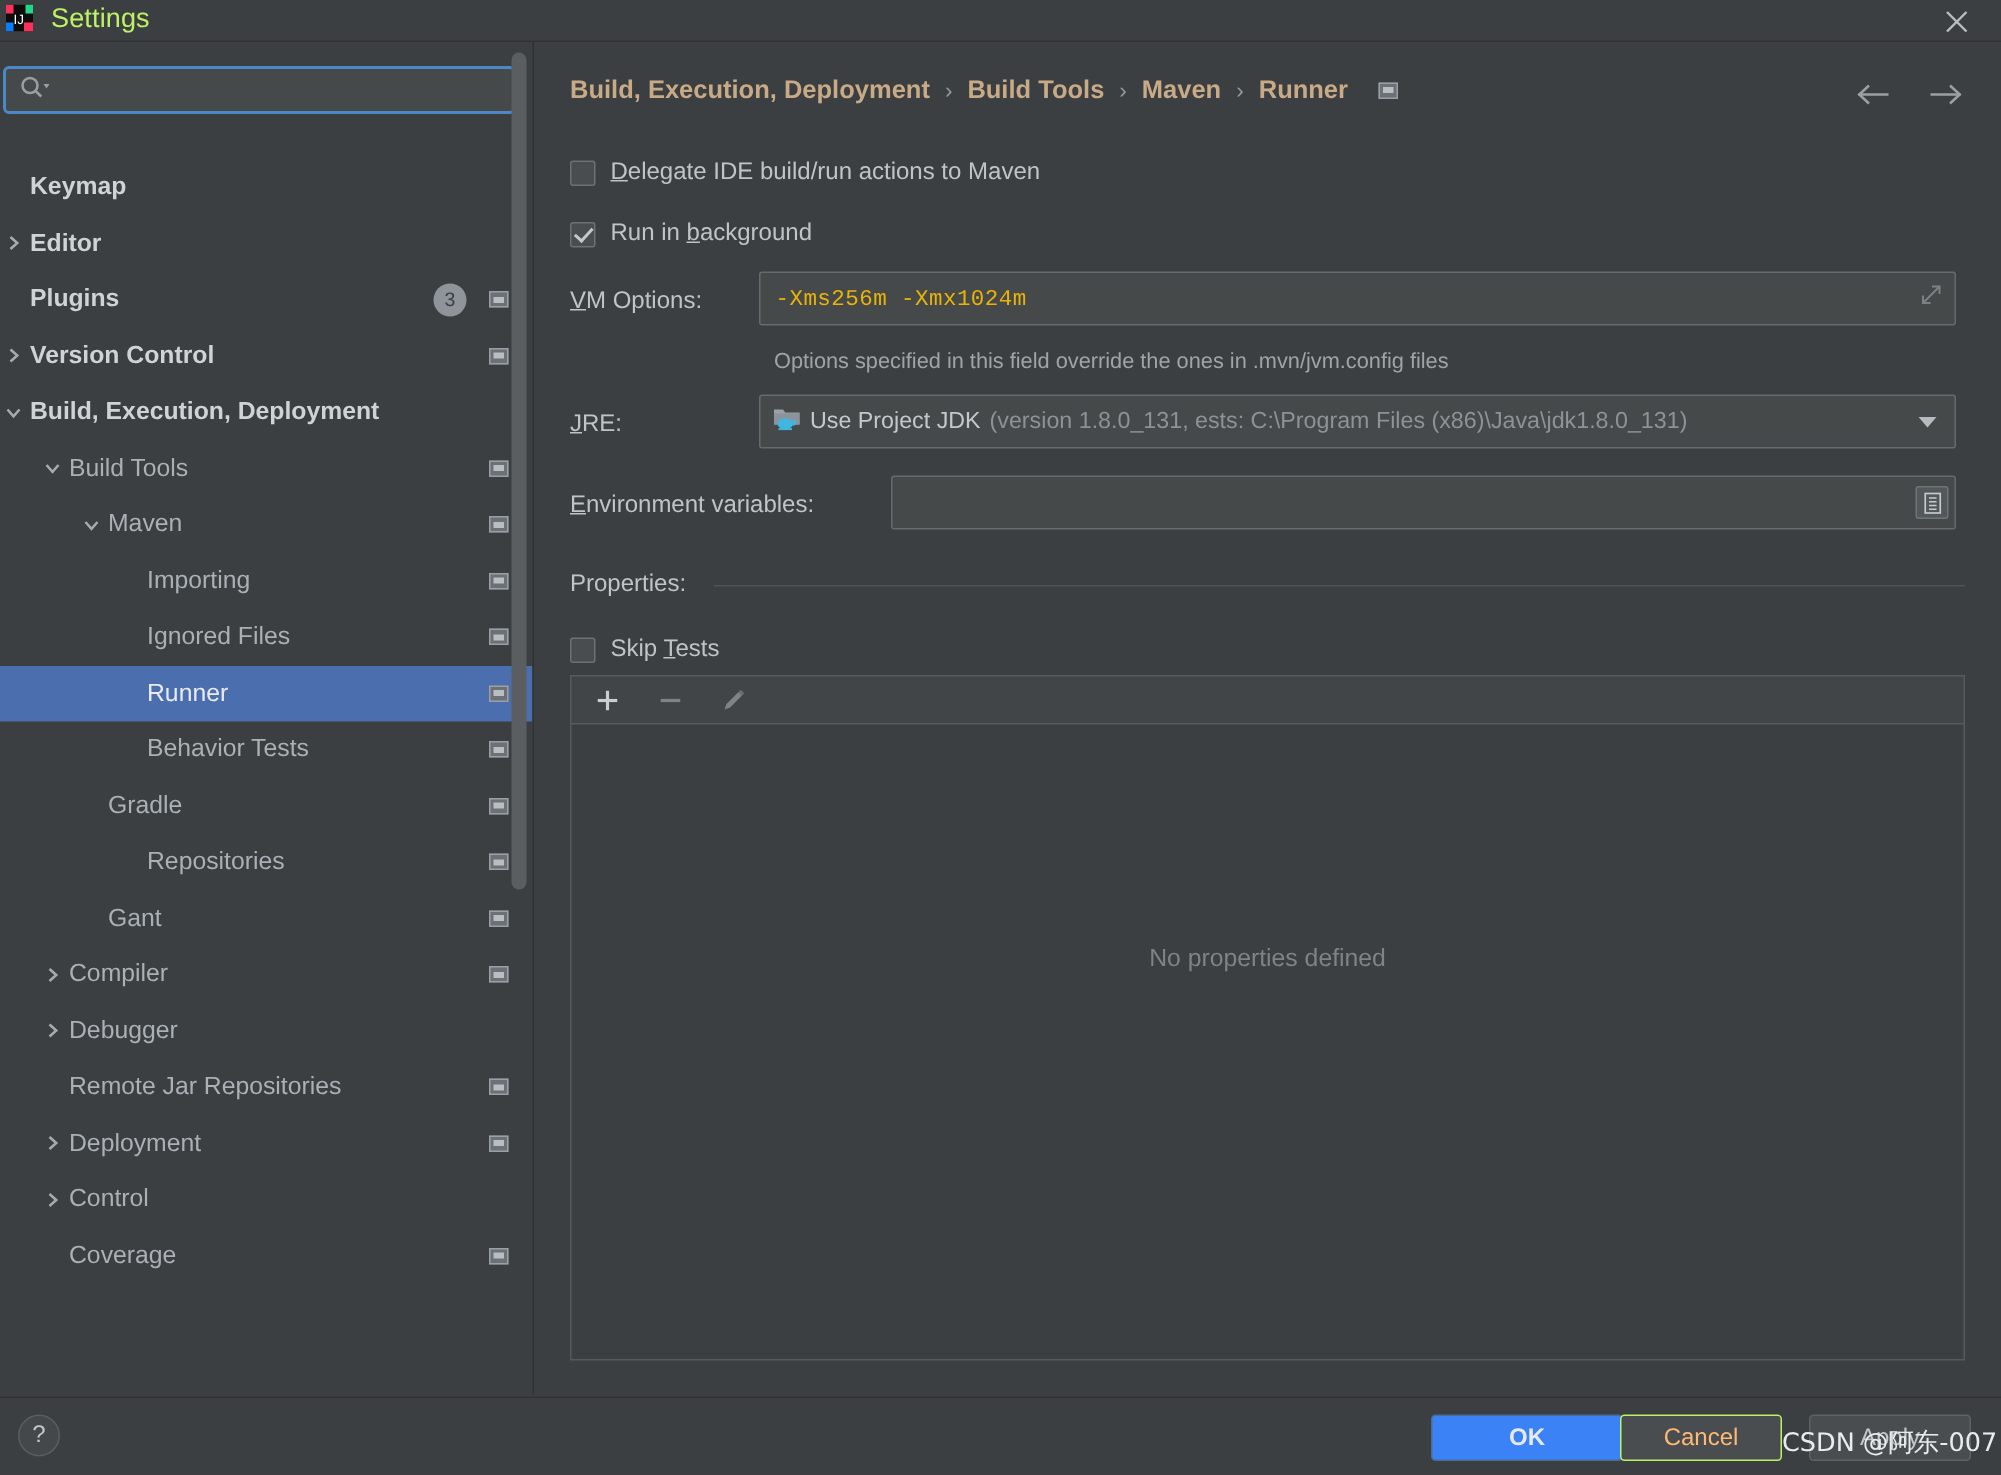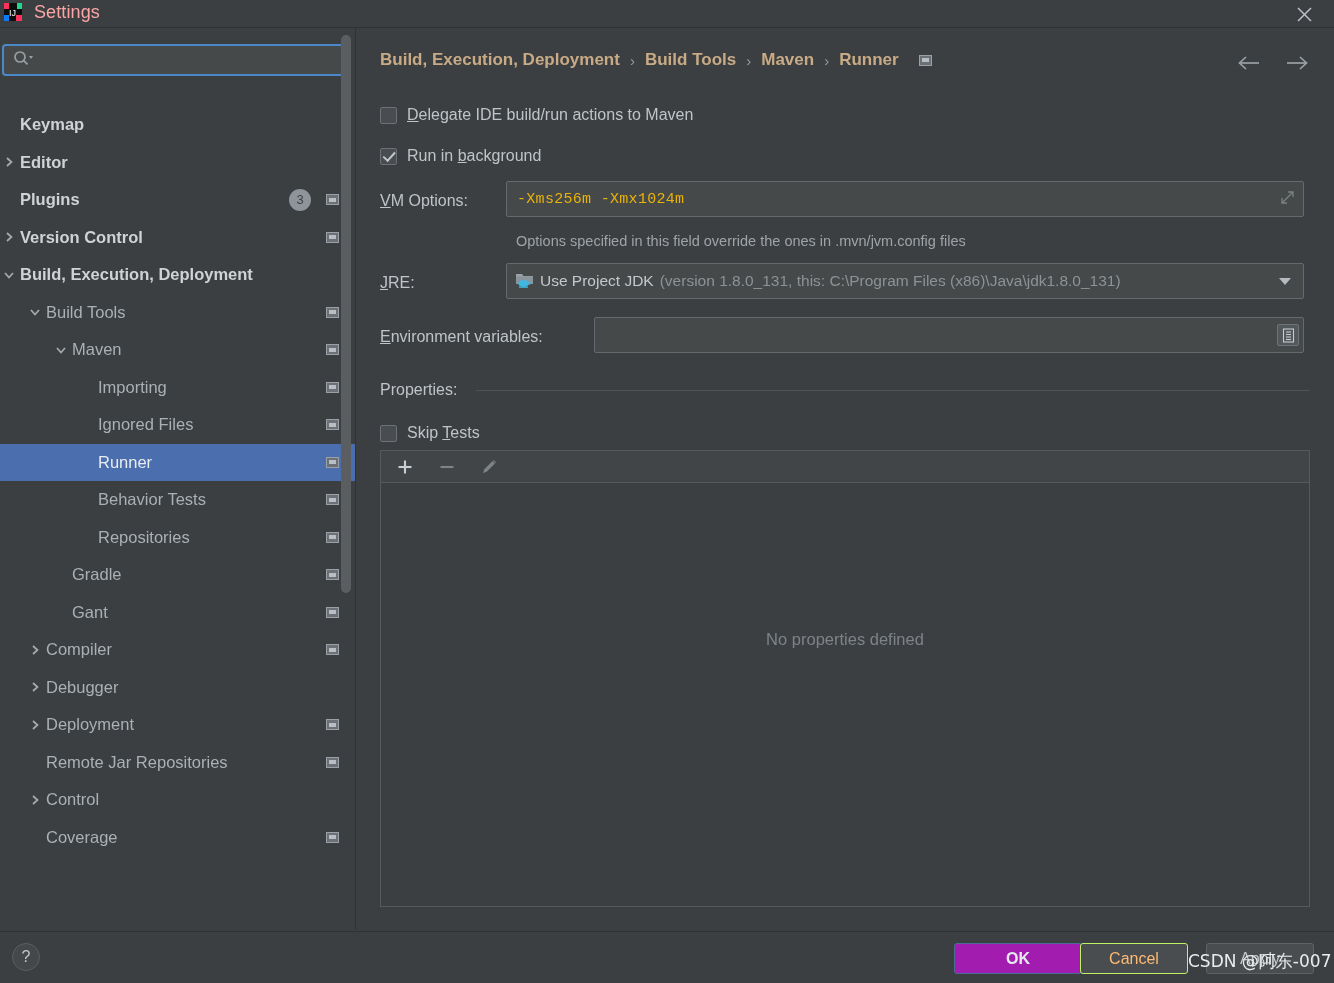--- a/index.html
+++ b/index.html
@@ -15,21 +15,21 @@
   #titlebar {
     position: absolute; left: 0; top: 0; width: 1334px; height: 27px;
     background: #3c3f41;
     display: flex; align-items: center;
   }
   #app-logo {
     width: 18px; height: 18px; margin-left: 4px; margin-top: -4px;
     position: relative; flex: 0 0 auto;
   }
   #title-text {
-    font-size: 18px; color: #fca5a5; margin-left: 12px; margin-top: -3px;
+    font-size: 18px; color: #bef264; margin-left: 12px; margin-top: -3px;
     letter-spacing: .1px;
   }
   #close-btn {
     position: absolute; right: 14px; top: -2px;
     width: 32px; height: 32px; cursor: pointer;
     display: flex; align-items: center; justify-content: center;
   }
   #titlebar-sep {
     position: absolute; left: 0; top: 27px; width: 1334px; height: 1px;
     background: #323232;
@@ -200,21 +200,21 @@
     width: 28px; height: 28px; border-radius: 14px;
     border: 1px solid #595e61; background: #45484a;
     display: flex; align-items: center; justify-content: center; cursor: pointer;
     color: #c2c7cb; font-size: 16px;
   }
   .dlg-btn {
     position: absolute; top: 11px; height: 31px;
     border-radius: 3px; display: flex; align-items: center; justify-content: center;
     font-size: 16px; cursor: pointer;
   }
-  #ok-btn { left: 954px; width: 128px; background: #a21caf; color: #e6eaee; border: 1px solid #4a6c96; font-weight: bold; }
+  #ok-btn { left: 954px; width: 128px; background: #3b82f6; color: #e6eaee; border: 1px solid #4a6c96; font-weight: bold; }
   #cancel-btn { left: 1080px; width: 108px; background: #4a4d4f; color: #fdba74; border: 1px solid #bef264; }
   #apply-btn { left: 1206px; width: 108px; background: #4a4d4f; color: #c2c7cb; border: 1px solid #5d6265; }
   #watermark {
     position: absolute; left: 1188px; top: 950px;
     font-size: 17px; color: #e9ecee; white-space: nowrap;
     font-family: "DejaVu Sans", sans-serif;
   }
 </style>
 </head>
 <body>
@@ -347,36 +347,36 @@
       </div>
       <div class="tree-row">
         <span class="lbl" style="margin-left: 98px;">Behavior Tests</span>
         <span class="cfg">
           <span class="cfg-outer">
             <span class="cfg-inner"></span>
           </span>
         </span>
       </div>
       <div class="tree-row">
+        <span class="lbl" style="margin-left: 72px;">Gradle</span>
+        <span class="cfg">
+          <span class="cfg-outer">
+            <span class="cfg-inner"></span>
+          </span>
+        </span>
+      </div>
+      <div class="tree-row">
         <span class="lbl" style="margin-left: 98px;">Repositories</span>
         <span class="cfg">
           <span class="cfg-outer">
             <span class="cfg-inner"></span>
           </span>
         </span>
       </div>
       <div class="tree-row">
-        <span class="lbl" style="margin-left: 72px;">Gradle</span>
-        <span class="cfg">
-          <span class="cfg-outer">
-            <span class="cfg-inner"></span>
-          </span>
-        </span>
-      </div>
-      <div class="tree-row">
         <span class="lbl" style="margin-left: 72px;">Gant</span>
         <span class="cfg">
           <span class="cfg-outer">
             <span class="cfg-inner"></span>
           </span>
         </span>
       </div>
       <div class="tree-row">
         <span class="arrow" style="left: 28px;">
           <svg width="12" height="12" viewBox="0 0 12 12">
@@ -392,34 +392,34 @@
       </div>
       <div class="tree-row">
         <span class="arrow" style="left: 28px;">
           <svg width="12" height="12" viewBox="0 0 12 12">
             <polyline points="4,2 8.5,6 4,10" fill="none" stroke="#b9bec2" stroke-width="1.7"></polyline>
           </svg>
         </span>
         <span class="lbl" style="margin-left: 46px;">Debugger</span>
       </div>
       <div class="tree-row">
+        <span class="lbl" style="margin-left: 46px;">Remote Jar Repositories</span>
+        <span class="cfg">
+          <span class="cfg-outer">
+            <span class="cfg-inner"></span>
+          </span>
+        </span>
+      </div>
+      <div class="tree-row">
         <span class="arrow" style="left: 28px;">
           <svg width="12" height="12" viewBox="0 0 12 12">
             <polyline points="4,2 8.5,6 4,10" fill="none" stroke="#b9bec2" stroke-width="1.7"></polyline>
           </svg>
         </span>
         <span class="lbl" style="margin-left: 46px;">Deployment</span>
-        <span class="cfg">
-          <span class="cfg-outer">
-            <span class="cfg-inner"></span>
-          </span>
-        </span>
-      </div>
-      <div class="tree-row">
-        <span class="lbl" style="margin-left: 46px;">Remote Jar Repositories</span>
         <span class="cfg">
           <span class="cfg-outer">
             <span class="cfg-inner"></span>
           </span>
         </span>
       </div>
       <div class="tree-row">
         <span class="arrow" style="left: 28px;">
           <svg width="12" height="12" viewBox="0 0 12 12">
             <polyline points="4,2 8.5,6 4,10" fill="none" stroke="#b9bec2" stroke-width="1.7"></polyline>
@@ -503,21 +503,21 @@
     <span class="jdk-icon">
       <svg width="19" height="17" viewBox="0 0 19 17">
         <path d="M1 3 h6 l1.5 2 H18 v8 H1 Z" fill="#9aa2a8"></path>
         <path d="M1 5.5 h17 v7.5 H1 Z" fill="#8b949b"></path>
         <ellipse cx="8.5" cy="12.5" rx="5.2" ry="3.6" fill="#40b6e0"></ellipse>
         <path d="M13.3 10.6 c2.3 0 2.3 2.6 0 2.6" fill="none" stroke="#40b6e0" stroke-width="1.4"></path>
         <rect x="4" y="15.4" width="9" height="1.4" fill="#40b6e0"></rect>
       </svg>
     </span>
     <span class="jre-main">Use Project JDK</span>
-    <span class="jre-detail">(version 1.8.0_131, this: C:\Program Files (x86)\Java\jdk1.8.0_131)</span>
+    <span class="jre-detail">(version 1.8.0_131, ests: C:\Program Files (x86)\Java\jdk1.8.0_131)</span>
     <span class="caret"></span>
   </div>
 
   <div class="flabel" style="left:24px; top:300px;">
     <span class="mn">E</span><span>nvironment variables:</span>
   </div>
   <div class="ftext" style="left:238px; top:289px; width:710px; height:36px;">
     <span class="val"></span>
     <span class="browse-btn">
       <svg width="13" height="15" viewBox="0 0 13 15">

